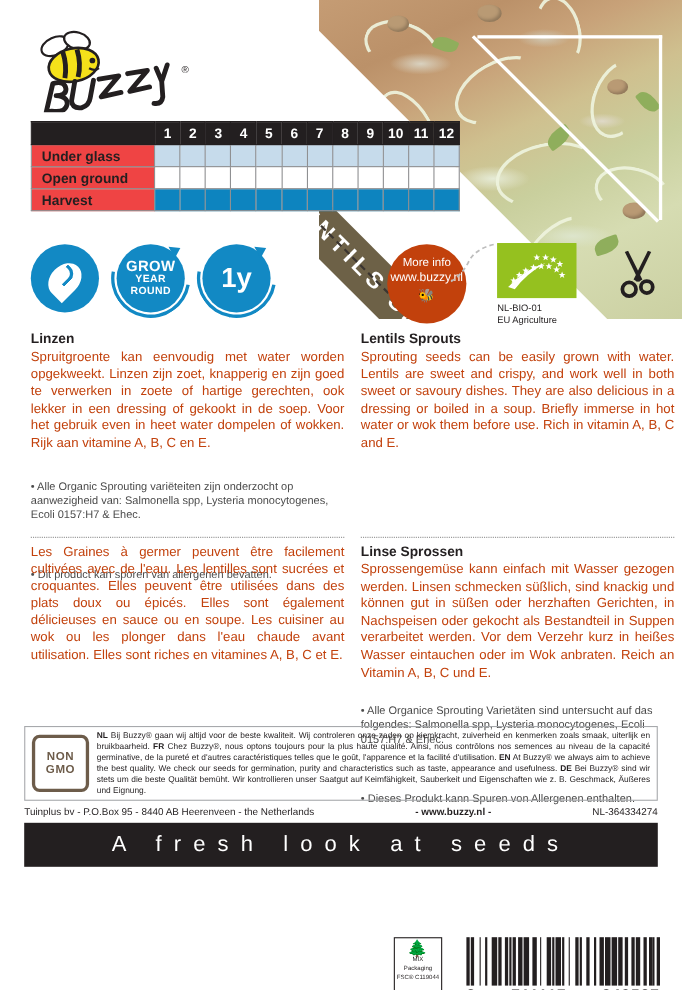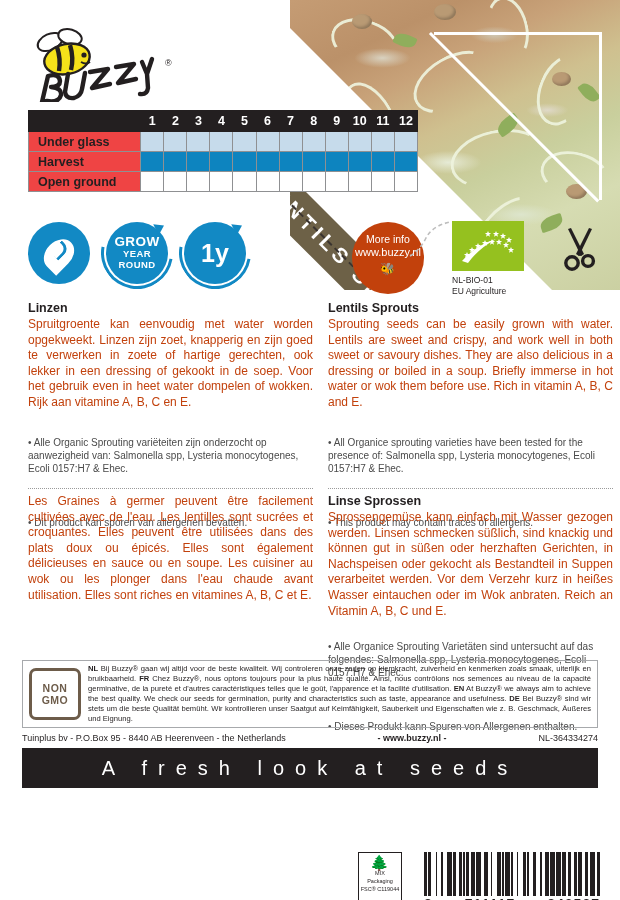--- a/index.html
+++ b/index.html
@@ -484,48 +484,48 @@
           <td class="cell light"></td>
           <td class="cell light"></td>
           <td class="cell light"></td>
           <td class="cell light"></td>
           <td class="cell light"></td>
           <td class="cell light"></td>
           <td class="cell light"></td>
           <td class="cell light"></td>
         </tr>
         <tr>
-          <td class="lbl">Harvest</td>
-          <td class="cell dark"></td>
-          <td class="cell dark"></td>
-          <td class="cell dark"></td>
-          <td class="cell dark"></td>
-          <td class="cell dark"></td>
-          <td class="cell dark"></td>
-          <td class="cell dark"></td>
-          <td class="cell dark"></td>
-          <td class="cell dark"></td>
-          <td class="cell dark"></td>
-          <td class="cell dark"></td>
-          <td class="cell dark"></td>
+          <td class="lbl">Open ground</td>
+          <td class="cell"></td>
+          <td class="cell"></td>
+          <td class="cell"></td>
+          <td class="cell"></td>
+          <td class="cell"></td>
+          <td class="cell"></td>
+          <td class="cell"></td>
+          <td class="cell"></td>
+          <td class="cell"></td>
+          <td class="cell"></td>
+          <td class="cell"></td>
+          <td class="cell"></td>
         </tr>
         <tr>
-          <td class="lbl">Open ground</td>
-          <td class="cell"></td>
-          <td class="cell"></td>
-          <td class="cell"></td>
-          <td class="cell"></td>
-          <td class="cell"></td>
-          <td class="cell"></td>
-          <td class="cell"></td>
-          <td class="cell"></td>
-          <td class="cell"></td>
-          <td class="cell"></td>
-          <td class="cell"></td>
-          <td class="cell"></td>
+          <td class="lbl">Harvest</td>
+          <td class="cell dark"></td>
+          <td class="cell dark"></td>
+          <td class="cell dark"></td>
+          <td class="cell dark"></td>
+          <td class="cell dark"></td>
+          <td class="cell dark"></td>
+          <td class="cell dark"></td>
+          <td class="cell dark"></td>
+          <td class="cell dark"></td>
+          <td class="cell dark"></td>
+          <td class="cell dark"></td>
+          <td class="cell dark"></td>
         </tr>
       </tbody>
   </table>
 
   <div class="badges">
     <div class="badge">
       <div class="drop"></div>
     </div>
     <div class="badge">
       <div class="arc"></div>
@@ -593,26 +593,20 @@
     <div class="divider"></div>
   </div>
   <div class="col col-left" style="top:494px;">
     <div class="lang-body">Les Graines à germer peuvent être facilement cultivées avec de l'eau. Les lentilles sont sucrées et croquantes. Elles peuvent être utilisées dans des plats doux ou épicés. Elles sont également délicieuses en sauce ou en soupe. Les cuisiner au wok ou les plonger dans l'eau chaude avant utilisation. Elles sont riches en vitamines A, B, C et E.</div>
   </div>
 
   <div class="col col-right" style="top:301px;">
     <div class="lang-title">Lentils Sprouts</div>
     <div class="lang-body">Sprouting seeds can be easily grown with water. Lentils are sweet and crispy, and work well in both sweet or savoury dishes. They are also delicious in a dressing or boiled in a soup. Briefly immerse in hot water or wok them before use. Rich in vitamin A, B, C and E.</div>
   </div>
-  <div class="col col-right" style="top:396px;">
-    <div class="lang-notes">
-      <div>• All Organice sprouting varieties have been tested for the presence of: Salmonella spp, Lysteria monocytogenes, Ecoli 0157:H7 &amp; Ehec.</div>
-      <div>• This product may contain traces of allergens.</div>
-    </div>
-  </div>
   <div class="col col-right" style="top:482px;">
     <div class="divider"></div>
   </div>
   <div class="col col-right" style="top:494px;">
     <div class="lang-title">Linse Sprossen</div>
     <div class="lang-body">Sprossengemüse kann einfach mit Wasser gezogen werden. Linsen schmecken süßlich, sind knackig und können gut in süßen oder herzhaften Gerichten, in Nachspeisen oder gekocht als Bestandteil in Suppen verarbeitet werden. Vor dem Verzehr kurz in heißes Wasser eintauchen oder im Wok anbraten. Reich an Vitamin A, B, C und E.</div>
   </div>
   <div class="col col-right" style="top:600px;">
     <div class="lang-notes">
       <div>• Alle Organice Sprouting Varietäten sind untersucht auf das folgendes: Salmonella spp, Lysteria monocytogenes, Ecoli 0157:H7 &amp; Ehec.</div>

